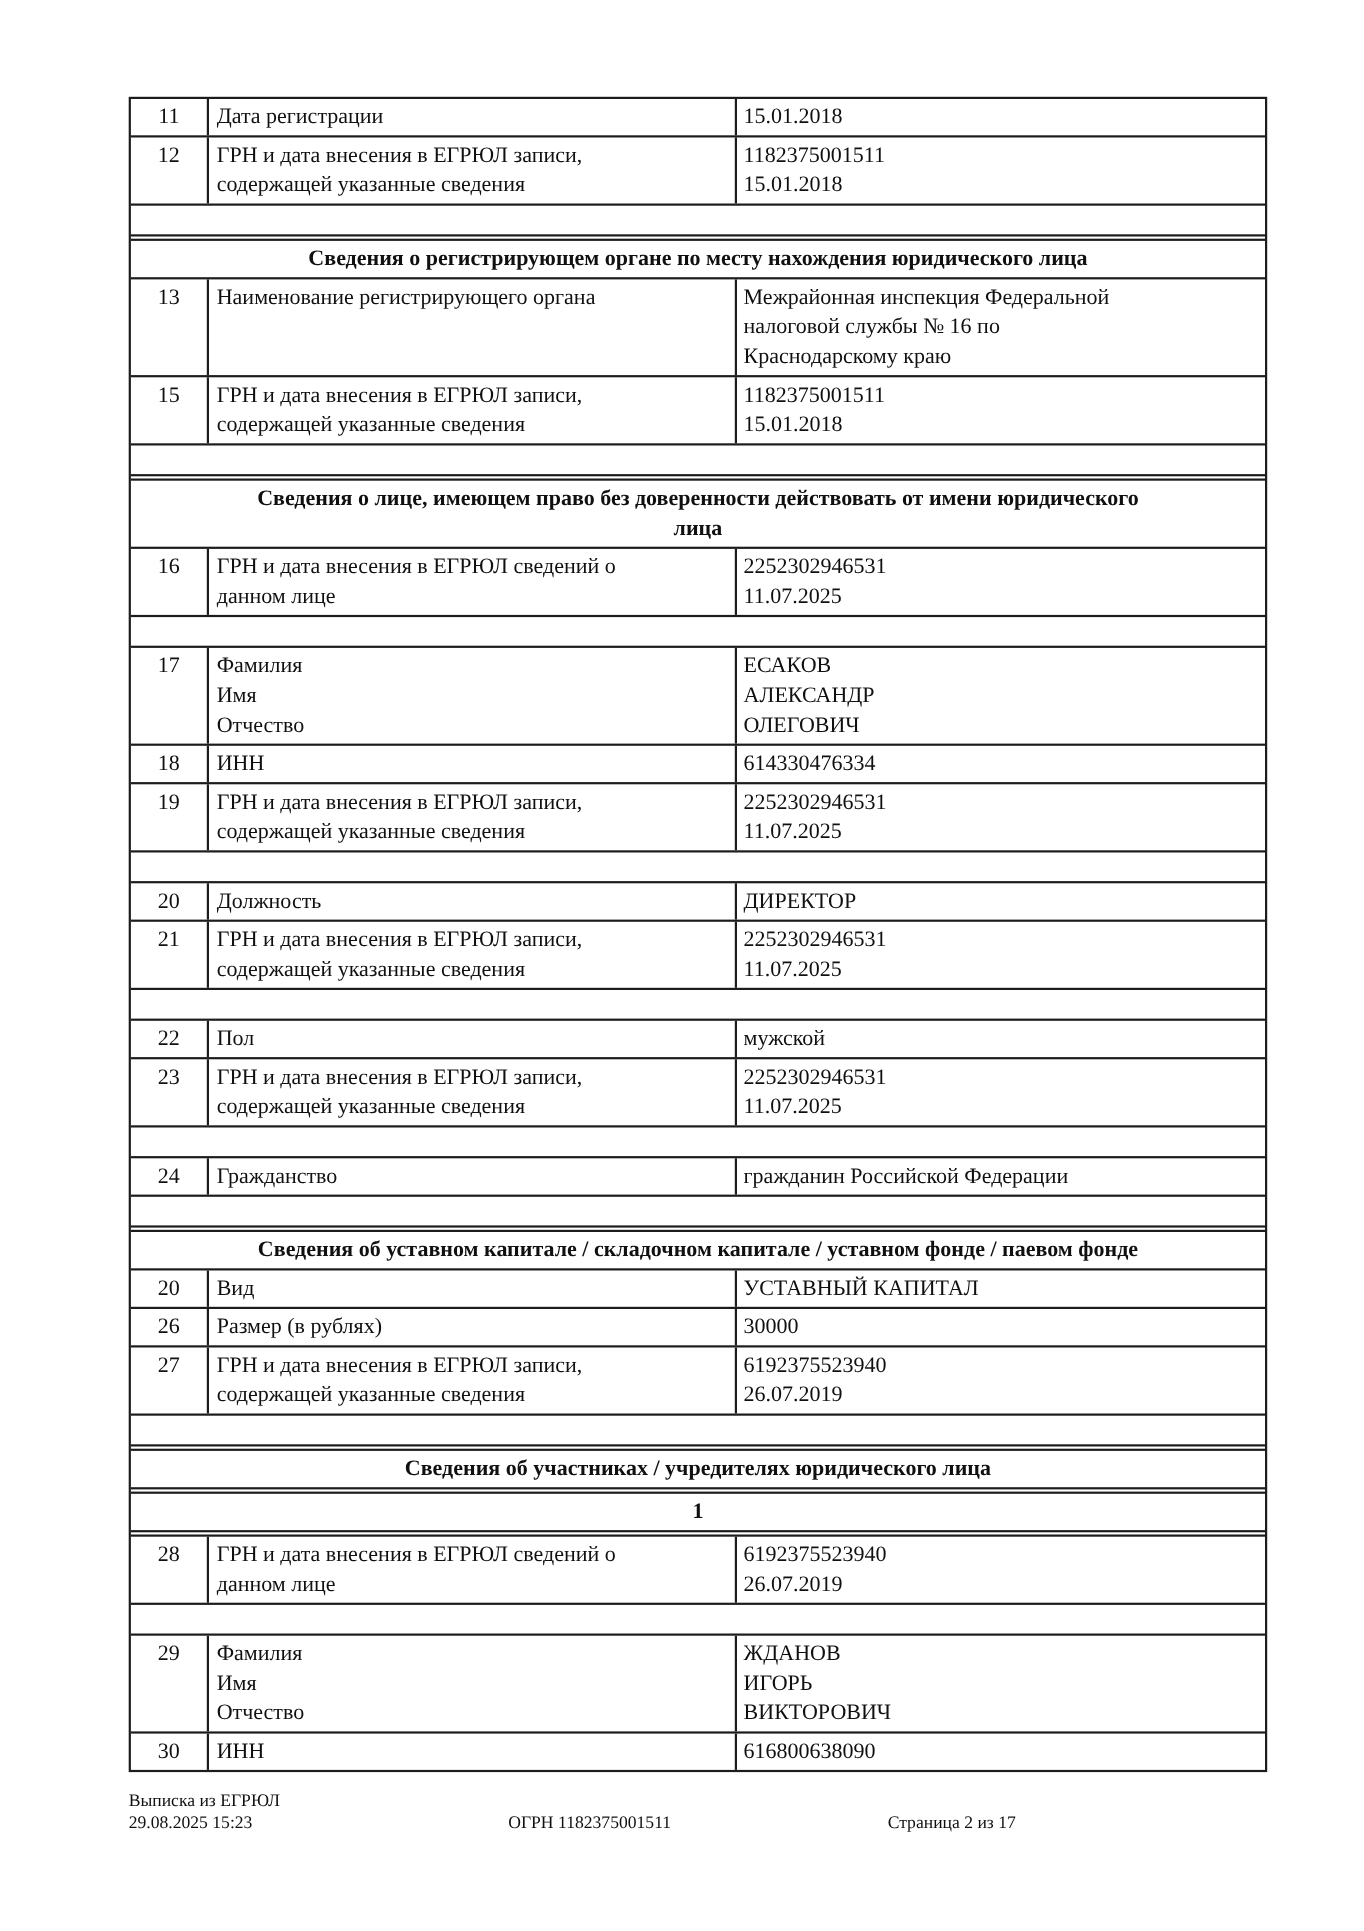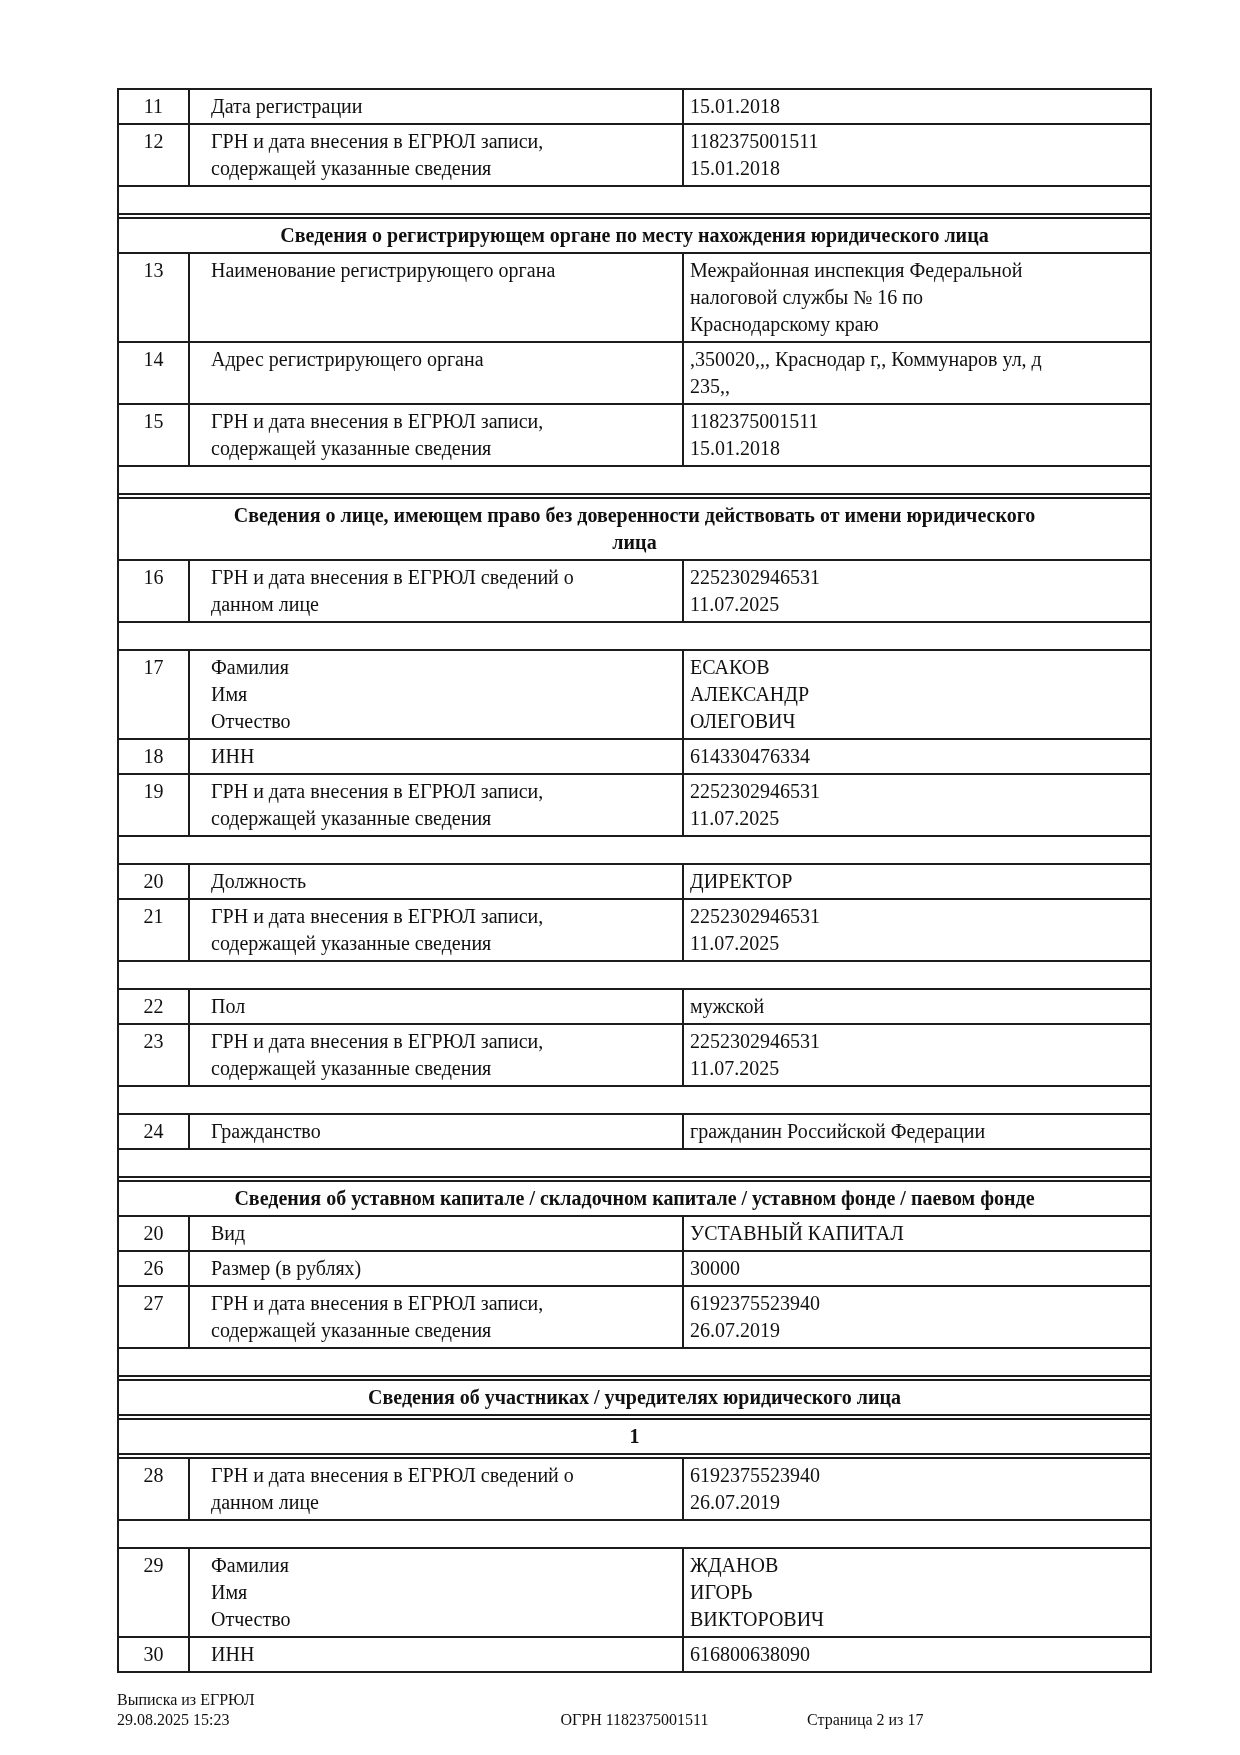--- a/index.html
+++ b/index.html
@@ -21,21 +21,20 @@
     text-align: center; padding: 3px 4px;
     border-right: 2px solid #1c1c1c;
     font-size: 20px; line-height: 27px;
   }
   .cl {
     width: 480px; flex: 0 0 480px;
     padding: 3px 7px;
     border-right: 2px solid #1c1c1c;
     font-size: 20px; line-height: 27px;
     white-space: pre-line;
-    margin-left: 14px;
   }
   .cv {
     flex: 1 1 auto;
     padding: 3px 6px;
     font-size: 20px; line-height: 27px;
     white-space: pre-line;
   }
   .ch {
     flex: 1 1 auto;
     text-align: center; font-weight: bold;
@@ -49,21 +48,21 @@
     padding: 3px; font-size: 20px; line-height: 27px;
   }
   .spacer { height: 28px; }
 
   .footer {
     width: 1035px; display: flex; align-items: flex-end;
     margin-top: 17px;
     font-size: 16px; line-height: 20px;
   }
   .f-left  { flex: 1 1 0; text-align: left; }
-  .f-center{ flex: 1 1 0; text-align: center; margin-top: 20px; }
+  .f-center{ flex: 1 1 0; text-align: left; margin-top: 20px; }
   .f-right { flex: 1 1 0; text-align: left; }
 </style>
 </head>
 <body>
 
 <div class="page">
 
   <div class="tbl" id="egrul-table">
       <div class="row">
         <div class="cn">11</div>
@@ -80,26 +79,20 @@
       <div class="row spacer"></div>
       <div class="row dbl">
         <div class="ch">Сведения о регистрирующем органе по месту нахождения юридического лица</div>
       </div>
       <div class="row">
         <div class="cn">13</div>
         <div class="cl">Наименование регистрирующего органа</div>
         <div class="cv">Межрайонная инспекция Федеральной
 налоговой службы № 16 по
 Краснодарскому краю</div>
-      </div>
-      <div class="row">
-        <div class="cn">14</div>
-        <div class="cl">Адрес регистрирующего органа</div>
-        <div class="cv">,350020,,, Краснодар г,, Коммунаров ул, д
-235,,</div>
       </div>
       <div class="row">
         <div class="cn">15</div>
         <div class="cl">ГРН и дата внесения в ЕГРЮЛ записи,
 содержащей указанные сведения</div>
         <div class="cv">1182375001511
 15.01.2018</div>
       </div>
       <div class="row spacer"></div>
       <div class="row dbl">

